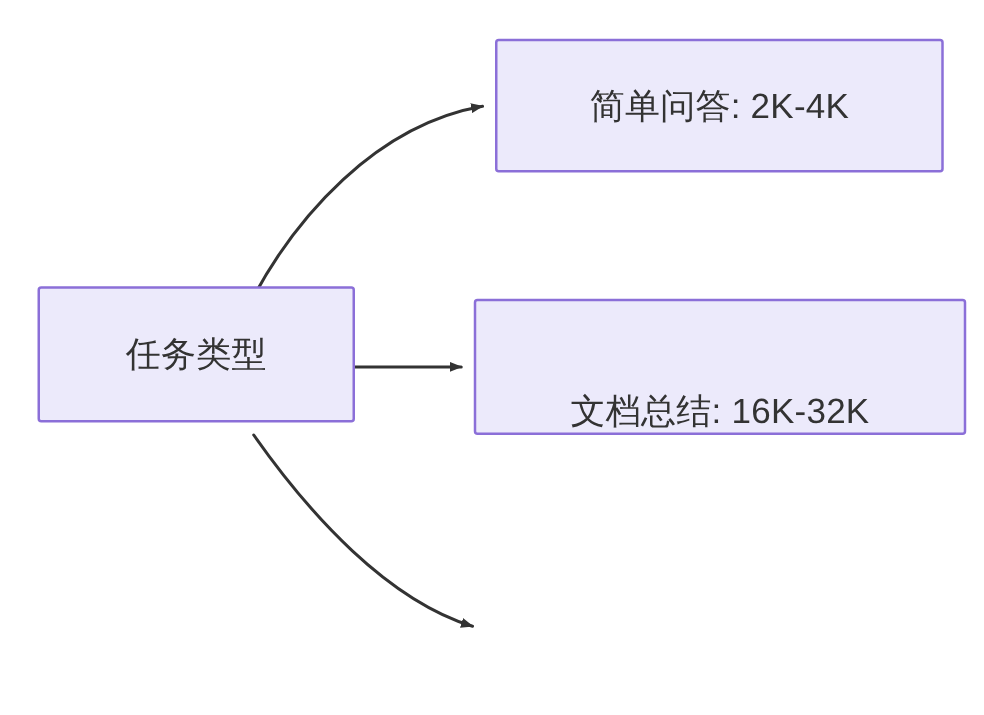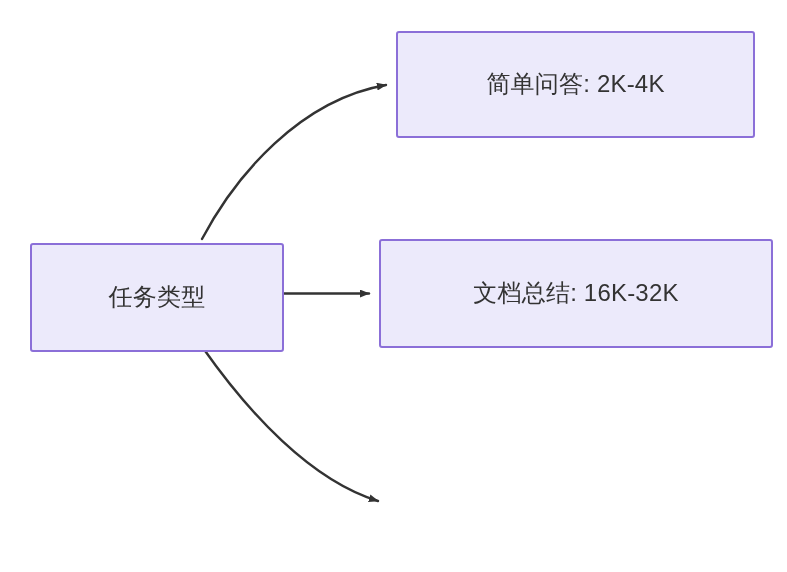--- a/index.html
+++ b/index.html
@@ -32,29 +32,29 @@
     background: #ECEAFB;
     border: 2px solid #8B6FD8;
     border-radius: 3px;
     display: flex;
     align-items: center;
     justify-content: center;
     text-align: center;
   }
   .node-label {
     color: #333333;
-    font-size: 24px;
+    font-size: 28px;
     line-height: 1.2;
     letter-spacing: 0.2px;
     white-space: nowrap;
   }
   
-  #node-root      { left: 30px;  top: 243px; width: 254px; height: 109px; text-align: right; }
+  #node-root      { left: 30px;  top: 229px; width: 254px; height: 109px; text-align: right; }
   #node-child-0   { left: 396px; top: 31px;  width: 359px; height: 107px; }
-  #node-child-1   { left: 379px; top: 239px; width: 394px; height: 109px; }
+  #node-child-1   { left: 379px; top: 239px; width: 394px; height: 109px; align-items: flex-end; }
   #node-child-2   { left: 388px; top: 447px; width: 385px; height: 109px; }
 </style>
 </head>
 <body>
 
 <div id="canvas">
 
   <svg id="edge-layer" viewBox="0 0 787 572" width="787" height="572">
     <defs>
       <marker id="arrowhead" markerWidth="10" markerHeight="8" refX="9.2" refY="4" orient="auto" markerUnits="userSpaceOnUse">

